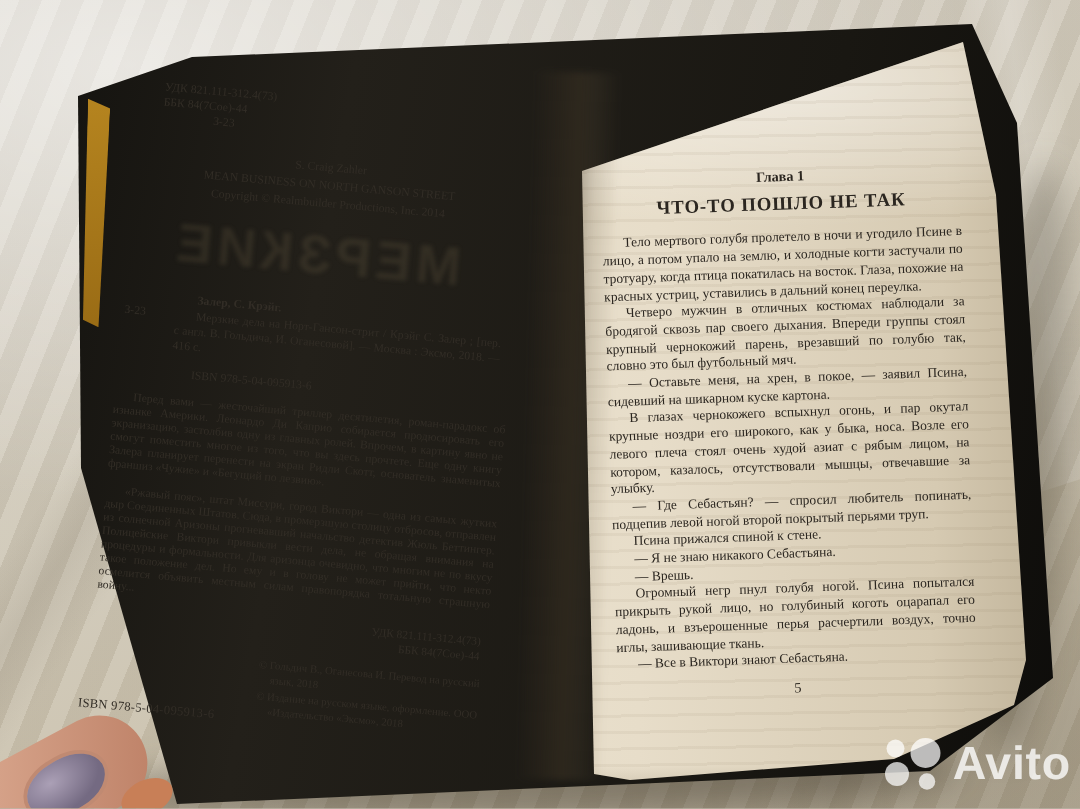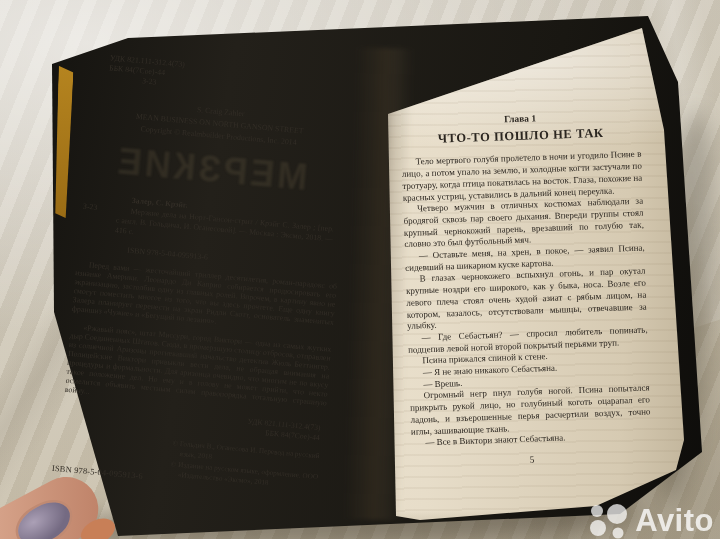--- a/index.html
+++ b/index.html
@@ -84,21 +84,21 @@
   .hand { position:absolute; z-index:8; left:0; top:478px; width:210px; height:61px; }
   .palm { position:absolute; left:-26px; top:14px; width:128px; height:64px;
         background:linear-gradient(120deg, #dcab92, #bd8066); border-radius:46px; transform:rotate(-28deg); }
   .thumb-nail { position:absolute; left:16px; top:28px; width:56px; height:35px;
         background:radial-gradient(80% 80% at 35% 32%, #aba0b6, #746a82 78%);
         border-radius:50% / 55%; transform:rotate(-30deg); box-shadow:0 0 0 2.5px #c08a72; }
   .fingertip { position:absolute; left:80px; top:42px; width:36px; height:23px;
         background:#c87f57; border-radius:50%; transform:rotate(-25deg); }
 
   
-  .watermark { position:absolute; z-index:9; right:6px; bottom:0; display:flex; align-items:center; gap:5px; }
+  .watermark { position:absolute; z-index:9; right:6px; bottom:12px; display:flex; align-items:center; gap:5px; }
   .wm-logo circle { fill:rgba(255,255,255,0.72); }
   .wm-text { font-family:"Liberation Sans", sans-serif; font-weight:bold; font-size:31px;
         color:rgba(255,255,255,0.78); letter-spacing:0.5px; }
 </style>
 </head>
 <body>
 
 <div class="photo">
 
   <div class="wrinkle w1"></div>

